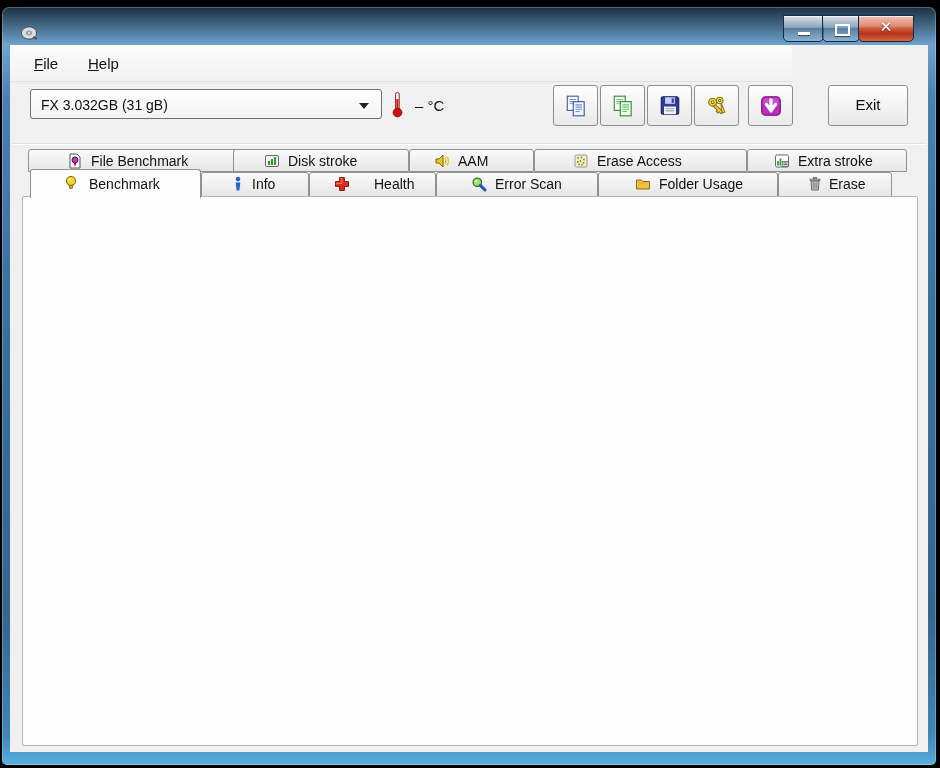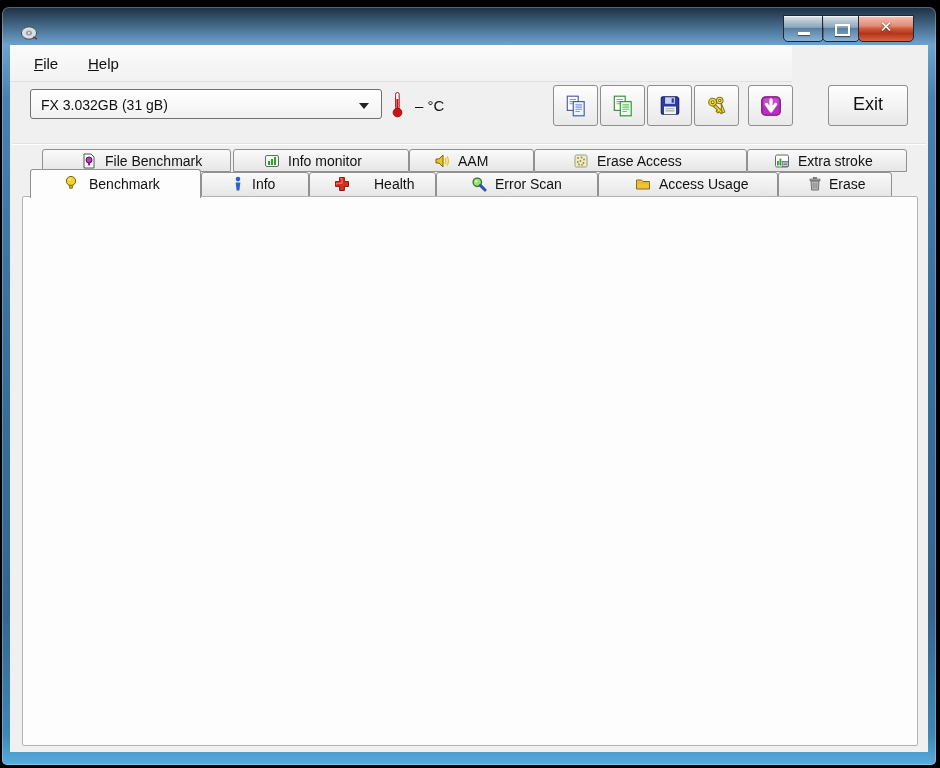--- a/index.html
+++ b/index.html
@@ -42,21 +42,21 @@
   .drive-select{position:absolute;left:30px;top:89px;width:352px;height:30px;background:linear-gradient(180deg,#ffffff,#f2f2f2);
     border:1px solid #707070;border-radius:3px;font-size:14px;color:#111;line-height:30px;padding-left:10px;box-sizing:border-box;cursor:default;}
   .drive-arrow{position:absolute;right:12px;top:13px;width:0;height:0;border-left:5px solid transparent;border-right:5px solid transparent;border-top:6px solid #222;}
   .thermo{position:absolute;left:392px;top:91px;width:11px;height:27px;}
   .temp-text{position:absolute;left:415px;top:97px;font-size:15px;color:#111;}
   .tool-btn{position:absolute;top:85px;width:43px;height:39px;background:linear-gradient(180deg,#fefefe,#f1f1f1 60%,#e9e9e9);
     border:1px solid #8e8e8e;border-radius:3px;cursor:default;}
   .tool-btn svg{position:absolute;left:50%;top:50%;width:24px;height:24px;margin:-12px 0 0 -12px;}
   #btn-copy1{left:553px;} #btn-copy2{left:600px;} #btn-save{left:647px;} #btn-keys{left:694px;} #btn-download{left:748px;}
   .exit-btn{position:absolute;left:828px;top:85px;width:78px;height:39px;background:linear-gradient(180deg,#fefefe,#f1f1f1 60%,#e7e7e7);
-    border:1px solid #8e8e8e;border-radius:3px;font-size:18px;color:#111;text-align:center;line-height:37px;cursor:default;}
+    border:1px solid #8e8e8e;border-radius:3px;font-size:15px;color:#111;text-align:center;line-height:37px;cursor:default;}
   .toolbar-sep{position:absolute;left:12px;top:143px;width:914px;height:1px;background:#e3e3e3;box-shadow:0 1px 0 #fff;}
   
   .tab{position:absolute;height:23px;background:linear-gradient(180deg,#fafafa,#e6e6e6);border:1px solid #919191;border-radius:3px 3px 0 0;
     font-size:14px;color:#111;box-sizing:border-box;cursor:default;white-space:nowrap;overflow:hidden;}
   .tab .ticon{position:absolute;top:3px;width:16px;height:16px;}
   .tab .tlabel{position:absolute;top:3px;}
   .row1{top:149px;}
   .row2{top:172px;height:25px;}
   .tab.active{top:169px;height:29px;background:#fdfdfd;border-bottom:none;z-index:5;}
   .tab.active .ticon{top:5px;} .tab.active .tlabel{top:6px;}
@@ -177,36 +177,36 @@
 <div class="tool-btn" id="btn-download">
   <svg viewBox="0 0 22 22">
     <rect x="2.5" y="2.5" width="17" height="17" rx="3.5" fill="#bb2cc0" stroke="#6a106a"></rect>
     <rect x="4" y="4" width="14" height="7" rx="3" fill="#d158d4" opacity=".7"></rect>
     <path d="M11 5.5 v6 M6.8 9.5 L11 15.5 L15.2 9.5" stroke="#fff" stroke-width="3" fill="none" stroke-linejoin="round" stroke-linecap="round"></path>
   </svg>
 </div>
 <div class="exit-btn">Exit</div>
 <div class="toolbar-sep"></div>
 
-<div class="tab row1" style="left:42px;width:189px;">
+<div class="tab row1" style="left:28px;width:236px;">
   <svg class="ticon" style="left:38px" viewBox="0 0 16 16">
     <path d="M3 1h7l3 3v11H3z" fill="#fff" stroke="#555"></path>
     <circle cx="8" cy="7" r="3" fill="#c233c2" stroke="#5a105a"></circle>
     <rect x="6.9" y="10" width="2.2" height="2.4" fill="#8e1f8e"></rect>
   </svg>
   <span class="tlabel" style="left:62px">File Benchmark</span>
 </div>
 <div class="tab row1" style="left:233px;width:176px;">
   <svg class="ticon" style="left:30px" viewBox="0 0 16 16">
     <rect x="1.5" y="2.5" width="13" height="11" rx="1.5" fill="#f6f8f0" stroke="#667"></rect>
     <rect x="4" y="8" width="2" height="4" fill="#2da32d"></rect>
     <rect x="7" y="6" width="2" height="6" fill="#2da32d"></rect>
     <rect x="10" y="4" width="2" height="8" fill="#2da32d"></rect>
   </svg>
-  <span class="tlabel" style="left:54px">Info monitor</span>
+  <span class="tlabel" style="left:54px">Disk stroke</span>
 </div>
 <div class="tab row1" style="left:409px;width:125px;">
   <svg class="ticon" style="left:24px" viewBox="0 0 16 16">
     <path d="M2 6h3l4-4v12l-4-4H2z" fill="#e8c820" stroke="#7a6410"></path>
     <path d="M11 5q2 3 0 6" stroke="#e8c820" fill="none" stroke-width="1.4"></path>
     <path d="M13 3.5q3 4.5 0 9" stroke="#e8c820" fill="none" stroke-width="1.4"></path>
   </svg>
   <span class="tlabel" style="left:48px">AAM</span>
 </div>
 <div class="tab row1" style="left:534px;width:213px;">
@@ -264,21 +264,21 @@
     <circle cx="5.2" cy="5.2" r="1.3" fill="#d6f5b8"></circle>
     <path d="M9.4 9.4 L14 14" stroke="#2a52b8" stroke-width="3" stroke-linecap="round"></path>
   </svg>
   <span class="tlabel" style="left:58px">Error Scan</span>
 </div>
 <div class="tab row2" style="left:598px;width:180px;">
   <svg class="ticon" style="left:36px" viewBox="0 0 16 16">
     <path d="M1.5 4h5l1.5 1.5h6.5V13h-13z" fill="#f0c23c" stroke="#8a6a10"></path>
     <path d="M1.5 6.8h13" stroke="#d8a828" stroke-width=".8"></path>
   </svg>
-  <span class="tlabel" style="left:60px">Access Usage</span>
+  <span class="tlabel" style="left:60px">Folder Usage</span>
 </div>
 <div class="tab row2" style="left:778px;width:114px;">
   <svg class="ticon" style="left:28px" viewBox="0 0 16 16">
     <rect x="6.4" y="1.4" width="3.2" height="1.6" fill="#aaa" stroke="#555" stroke-width=".6"></rect>
     <rect x="3" y="3" width="10" height="1.8" fill="#b8b8b8" stroke="#555" stroke-width=".6"></rect>
     <path d="M4 5h8l-.6 9H4.6z" fill="#c2c2c2" stroke="#555" stroke-width=".8"></path>
     <path d="M6.2 6.5v6M8 6.5v6M9.8 6.5v6" stroke="#777" stroke-width=".8"></path>
   </svg>
   <span class="tlabel" style="left:50px">Erase</span>
 </div>

